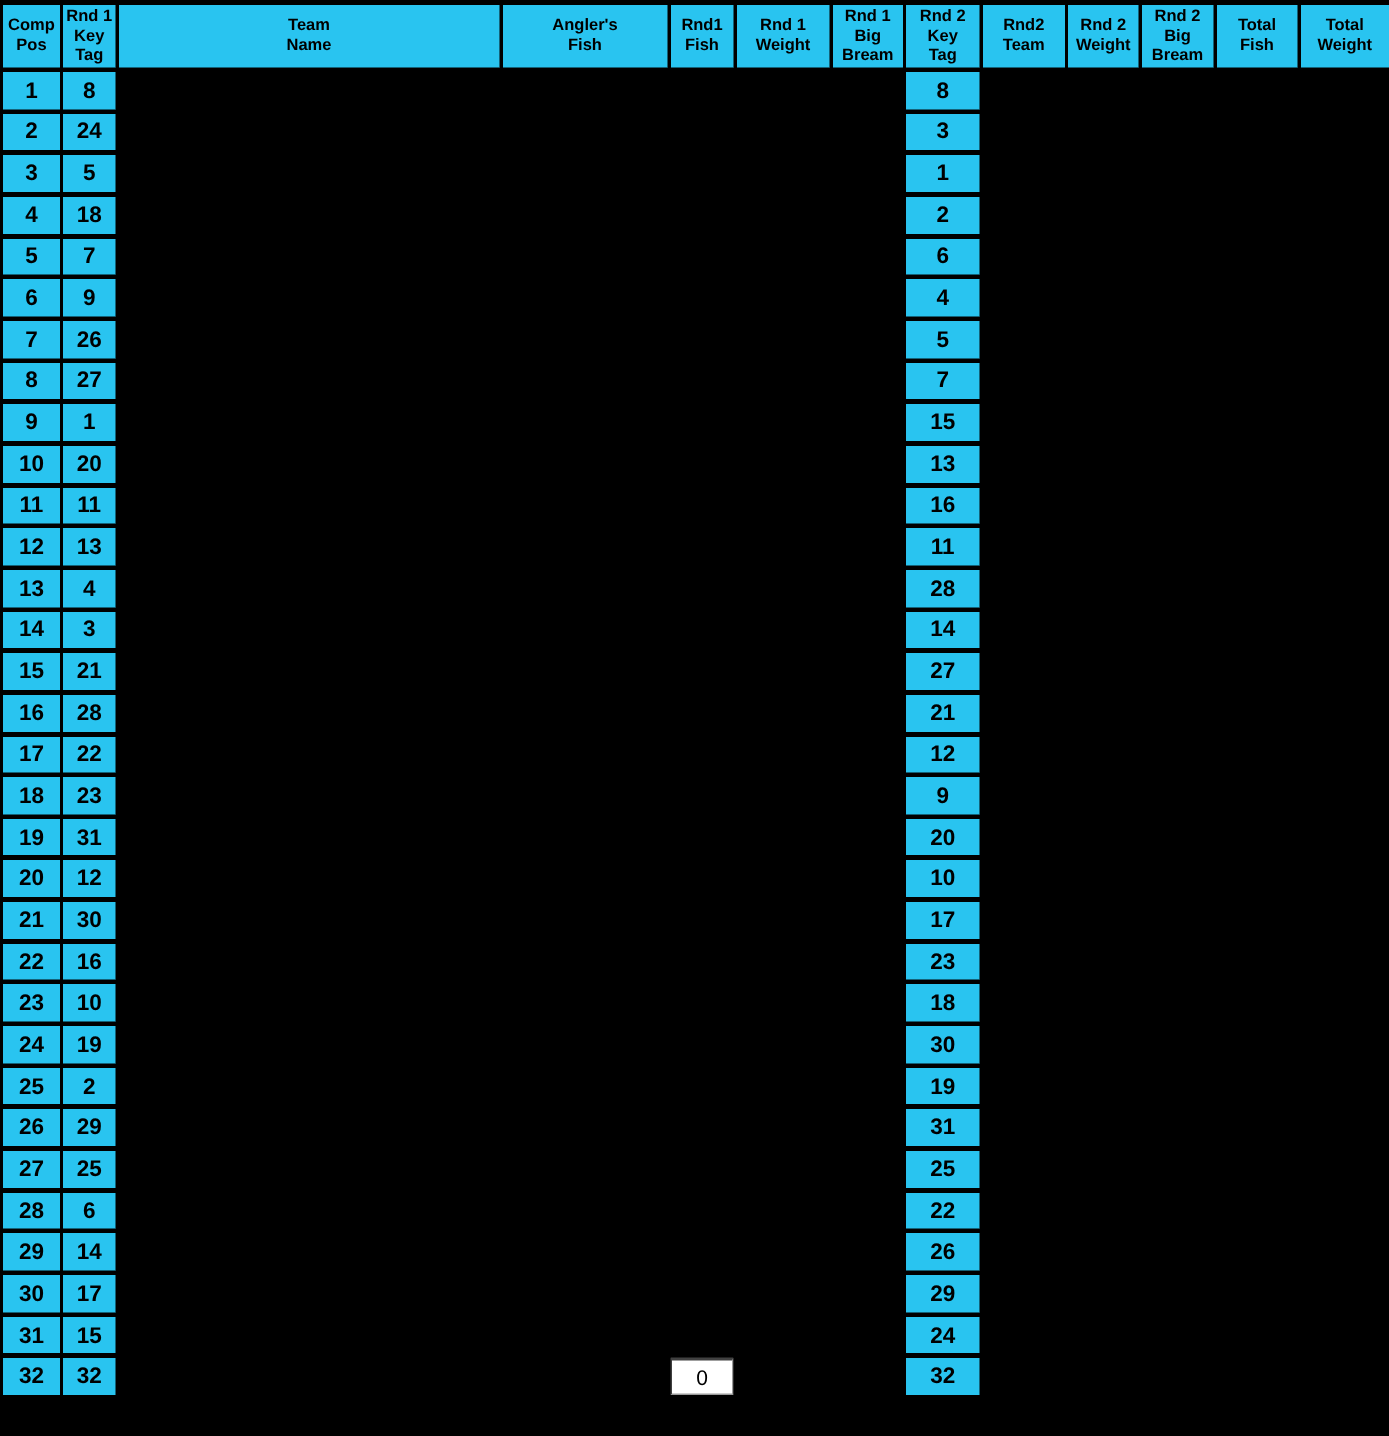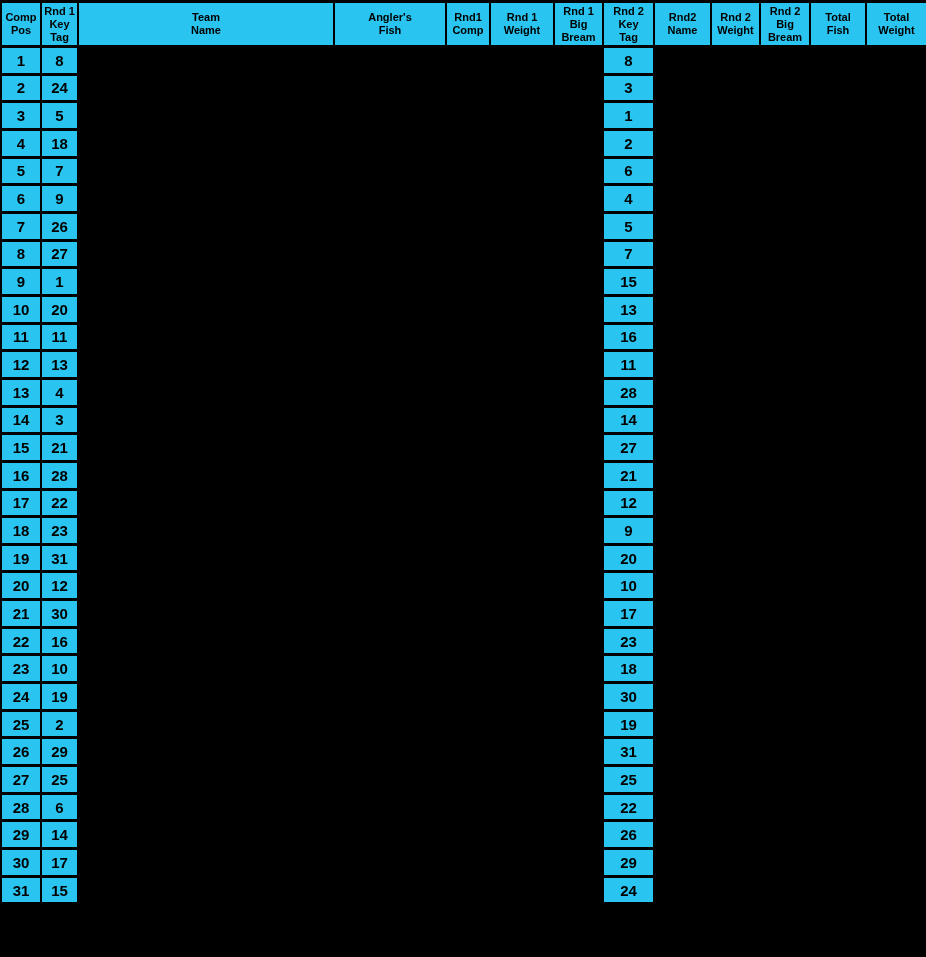--- a/index.html
+++ b/index.html
@@ -93,31 +93,31 @@
         <th>Comp
 Pos</th>
         <th>Rnd 1
 Key
 Tag</th>
         <th>Team
 Name</th>
         <th>Angler's
 Fish</th>
         <th>Rnd1
-Comp</th>
+Fish</th>
         <th>Rnd 1
 Weight</th>
         <th>Rnd 1
 Big
 Bream</th>
         <th>Rnd 2
 Key
 Tag</th>
         <th>Rnd2
-Name</th>
+Team</th>
         <th>Rnd 2
 Weight</th>
         <th>Rnd 2
 Big
 Bream</th>
         <th>Total
 Fish</th>
         <th>Total
 Weight</th>
       </tr>
@@ -581,14 +581,31 @@
         <td></td>
         <td></td>
         <td></td>
         <td class="key">24</td>
         <td></td>
         <td></td>
         <td></td>
         <td></td>
         <td></td>
       </tr>
+      <tr>
+        <td class="key">32</td>
+        <td class="key">32</td>
+        <td></td>
+        <td></td>
+        <td>
+          <div class="input-box">0</div>
+        </td>
+        <td></td>
+        <td></td>
+        <td class="key">32</td>
+        <td></td>
+        <td></td>
+        <td></td>
+        <td></td>
+        <td></td>
+      </tr>
     </tbody>
 </table>
 
 </body></html>

